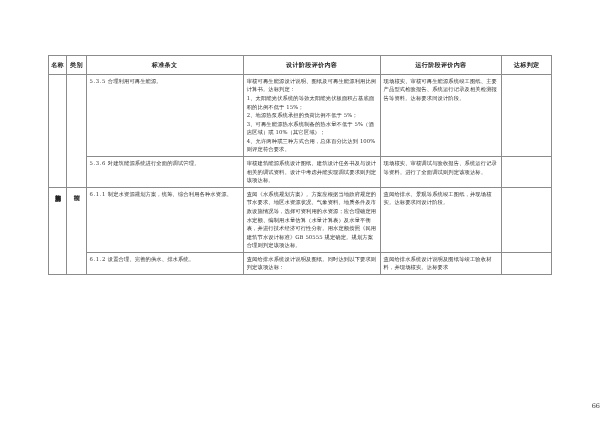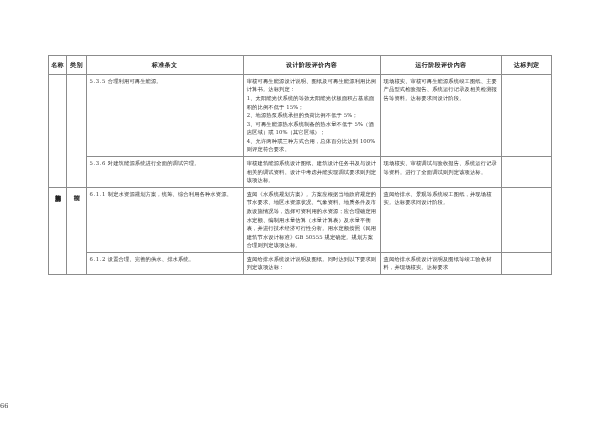--- a/index.html
+++ b/index.html
@@ -95,21 +95,21 @@
   }
   .clause .num {
     letter-spacing: 0.6px;
   }
 
   .page-number {
     position: absolute;
     left: 0;
     top: 402px;
     width: 600px;
-    text-align: left;
+    text-align: right;
     font-size: 6.5px;
     color: #3a3a3a;
     font-family: "DejaVu Serif", "Liberation Serif", serif;
   }
 </style>
 </head>
 <body>
 
 <div class="page">
 

